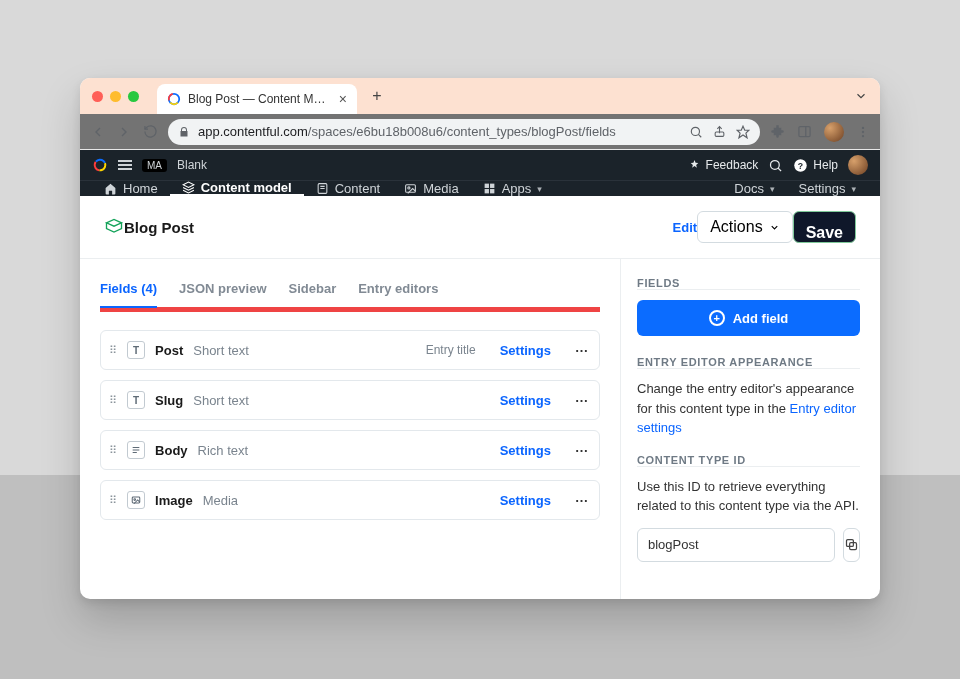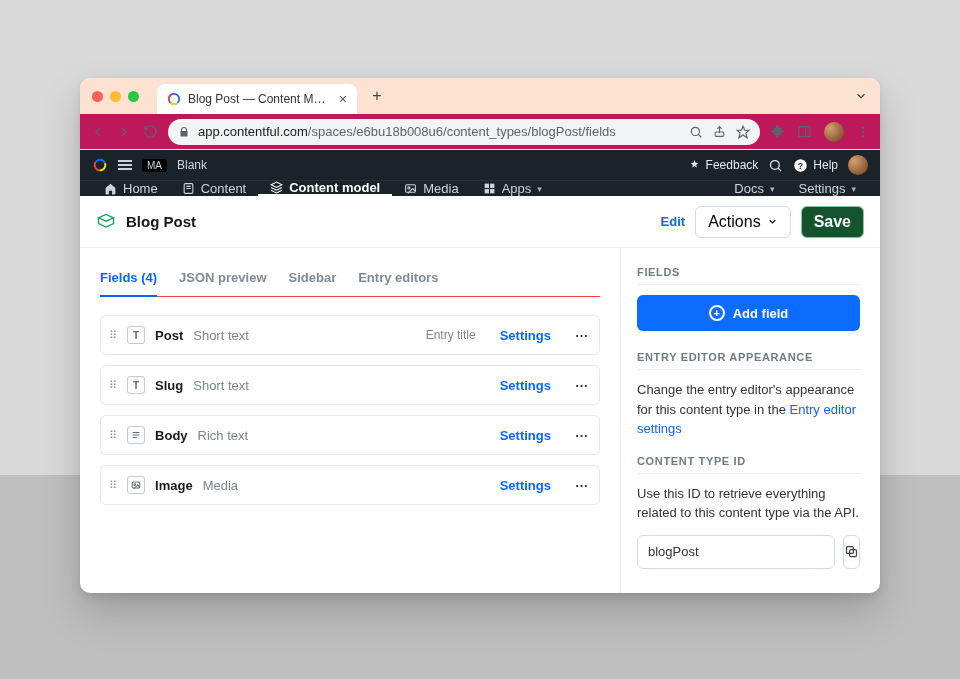--- a/index.html
+++ b/index.html
@@ -29,21 +29,21 @@
     display: flex; align-items: center; padding: 0 10px; gap: 7px;
     font-size: 12px; color: #333; min-width: 190px; max-width: 200px;
   }
   .tab .favicon { width: 14px; height: 14px; display: flex; align-items: center; justify-content: center; }
   .tab .title { flex: 1; overflow: hidden; text-overflow: ellipsis; white-space: nowrap; }
   .tab .close { font-size: 14px; color: #555; cursor: pointer; }
   .newtab { width: 24px; height: 24px; display: flex; align-items: center; justify-content: center; color: #444; font-size: 16px; cursor: pointer; }
   .tabbar .expand { margin-left: auto; color: #444; }
   
   .urlbar {
-    height: 36px; background: #be185d; border-bottom: 1px solid #e8e8e8;
+    height: 36px; background: #737373; border-bottom: 1px solid #e8e8e8;
     display: flex; align-items: center; padding: 0 10px; gap: 10px;
   }
   .urlbar .nav-icon { width: 16px; display:flex; justify-content:center; color: #5f6368; cursor: pointer; }
   .url-pill {
     flex: 1; height: 26px; background: #f1f3f4; border-radius: 14px;
     display: flex; align-items: center; padding: 0 10px; gap: 8px;
     font-size: 13px; color: #5f6368;
   }
   .url-text { color: #202124; }
   .url-right { margin-left: auto; display: flex; gap: 10px; align-items: center; color: #5f6368; }
@@ -68,52 +68,52 @@
     font-size: 13px; border-top: 1px solid #2a323a;
   }
   .nav-item {
     display: flex; align-items: center; gap: 6px; color: #cfd4d8; padding: 0 12px; cursor: pointer;
   }
   .nav-item.active { color: #fff; border-bottom: 2px solid #fff; font-weight: 600; }
   .nav-spacer { flex: 1; }
   .nav-item .caret { font-size: 9px; opacity: .8; }
   
   .page-header {
-    height: 52px; border-bottom: 1px solid #ebeef0;
-    display: flex; align-items: center; padding: 0 16px; gap: 10px;
+    height: 63px; border-bottom: 1px solid #ebeef0;
+    display: flex; align-items: center; padding: 0 24px; 
   }
   .ct-icon { color: #14a35a; }
   .page-title { font-weight: 700; font-size: 15px; color: #1a1a1a; }
   .page-header .spacer { flex: 1; }
   .link-edit { color: #0b65ff; font-weight: 600; font-size: 13px; cursor: pointer; }
   .btn { border: 1px solid #d3dbe0; background: #fff; border-radius: 6px; height: 32px; padding: 0 12px; display: flex; align-items: center; gap: 6px; font-size: 16px; cursor: pointer; }
-  .btn.save { background: #14532d; border-color: #7fc99a; color: #fff; font-weight: 600; }
+  .btn.save { background: #0f172a; border-color: #7fc99a; color: #fff; font-weight: 600; align-items: flex-end; }
   
   .main { display: flex; min-height: 340px; }
   .left { flex: 1; padding: 14px 20px 24px 20px; }
   .right { width: 260px; border-left: 1px solid #ebeef0; padding: 18px 20px 24px 16px; font-size: 13px; color: #333; }
   
-  .tabs { display: flex; gap: 22px; border-bottom: 1px solid #ef4444; margin-bottom: 18px; }
+  .tabs { display: flex; gap: 22px; border-bottom: 5px solid #ef4444; margin-bottom: 18px; }
   .tab-link { padding: 8px 0 10px 0; font-size: 13px; font-weight: 600; color: #818a94; cursor: pointer; }
   .tab-link.active { color: #0b65ff; border-bottom: 2px solid #0b65ff; margin-bottom: -1px; }
   
   .field-row {
     border: 1px solid #e3e8ec; border-radius: 6px; height: 40px; margin-bottom: 10px;
     display: flex; align-items: center; padding: 0 10px 0 8px; gap: 10px; font-size: 13px;
   }
   .drag { color: #8a939b; cursor: grab; font-size: 11px; letter-spacing: 0px; }
   .ficon { width: 18px; height: 18px; border: 1px solid #c2cad1; border-radius: 3px; display: flex; align-items: center; justify-content: center; font-size: 10px; color: #5f6b76; font-weight: 700; }
   .fname { font-weight: 700; color: #1a1a1a; }
   .ftype { color: #7a848e; }
   .row-spacer { flex: 1; }
   .badge { color: #7a848e; font-size: 12px; margin-right: 14px; }
   .settings-link { color: #0b65ff; font-weight: 600; cursor: pointer; }
   .dots { margin-left: 14px; color: #333; cursor: pointer; letter-spacing: 1px; font-weight: 700; }
   
-  .section-label { font-size: 11px; letter-spacing: .06em; color: #6f7a85; font-weight: 600; border-bottom: 1px solid #ebeef0; padding-bottom: 6px; margin-bottom: 10px; }
+  .section-label { font-size: 11px; letter-spacing: .06em; color: #6f7a85; font-weight: 600; border-bottom: 1px solid #ebeef0; margin-bottom: 10px; }
   .desc { color: #333; line-height: 1.5; margin-bottom: 12px; }
   .add-btn {
     background: #0b6cff; color: #fff; border-radius: 6px; height: 36px;
     display: flex; align-items: center; justify-content: center; gap: 8px;
     font-weight: 600; cursor: pointer; margin-bottom: 20px;
   }
   .add-btn .plus-circle { width: 16px; height: 16px; border: 2px solid #fff; border-radius: 50%; display:flex; align-items:center; justify-content:center; font-size: 11px; line-height: 1; }
   .inline-link { color: #0b65ff; cursor: pointer; }
   .id-box { display: flex; gap: 8px; margin-top: 8px; }
   .id-input { flex: 1; border: 1px solid #d3dbe0; border-radius: 6px; height: 34px; padding: 0 10px; font-size: 13px; color: #333; background: #fff; }
@@ -256,33 +256,33 @@
     <span class="avatar-hdr"></span>
   </div>
 
   <div class="app-nav">
     <div class="nav-item">
       <svg width="13" height="13" viewBox="0 0 24 24" fill="currentColor">
           <path d="M3 11l9-8 9 8v10a2 2 0 0 1-2 2h-4v-7h-6v7H5a2 2 0 0 1-2-2V11z"></path>
         </svg>
       <span>Home</span>
     </div>
+    <div class="nav-item active">
+      <svg width="13" height="13" viewBox="0 0 24 24" fill="currentColor">
+          <path d="M22 7l-10 5L2 7l10-5 10 5zM2 12l10 5 10-5M2 17l10 5 10-5" fill="none" stroke="currentColor" stroke-width="2"></path>
+        </svg>
+      <span>Content model</span>
+    </div>
     <div class="nav-item">
       <svg width="13" height="13" viewBox="0 0 24 24" fill="none" stroke="currentColor" stroke-width="2">
           <rect x="4" y="3" width="16" height="18" rx="2"></rect>
           <line x1="8" y1="8" x2="16" y2="8"></line>
           <line x1="8" y1="12" x2="16" y2="12"></line>
         </svg>
       <span>Content</span>
-    </div>
-    <div class="nav-item active">
-      <svg width="13" height="13" viewBox="0 0 24 24" fill="currentColor">
-          <path d="M22 7l-10 5L2 7l10-5 10 5zM2 12l10 5 10-5M2 17l10 5 10-5" fill="none" stroke="currentColor" stroke-width="2"></path>
-        </svg>
-      <span>Content model</span>
     </div>
     <div class="nav-item">
       <svg width="13" height="13" viewBox="0 0 24 24" fill="none" stroke="currentColor" stroke-width="2">
           <rect x="3" y="5" width="18" height="14" rx="2"></rect>
           <circle cx="9" cy="11" r="2"></circle>
           <path d="M21 17l-5-5-9 9"></path>
         </svg>
       <span>Media</span>
     </div>
     <div class="nav-item">

